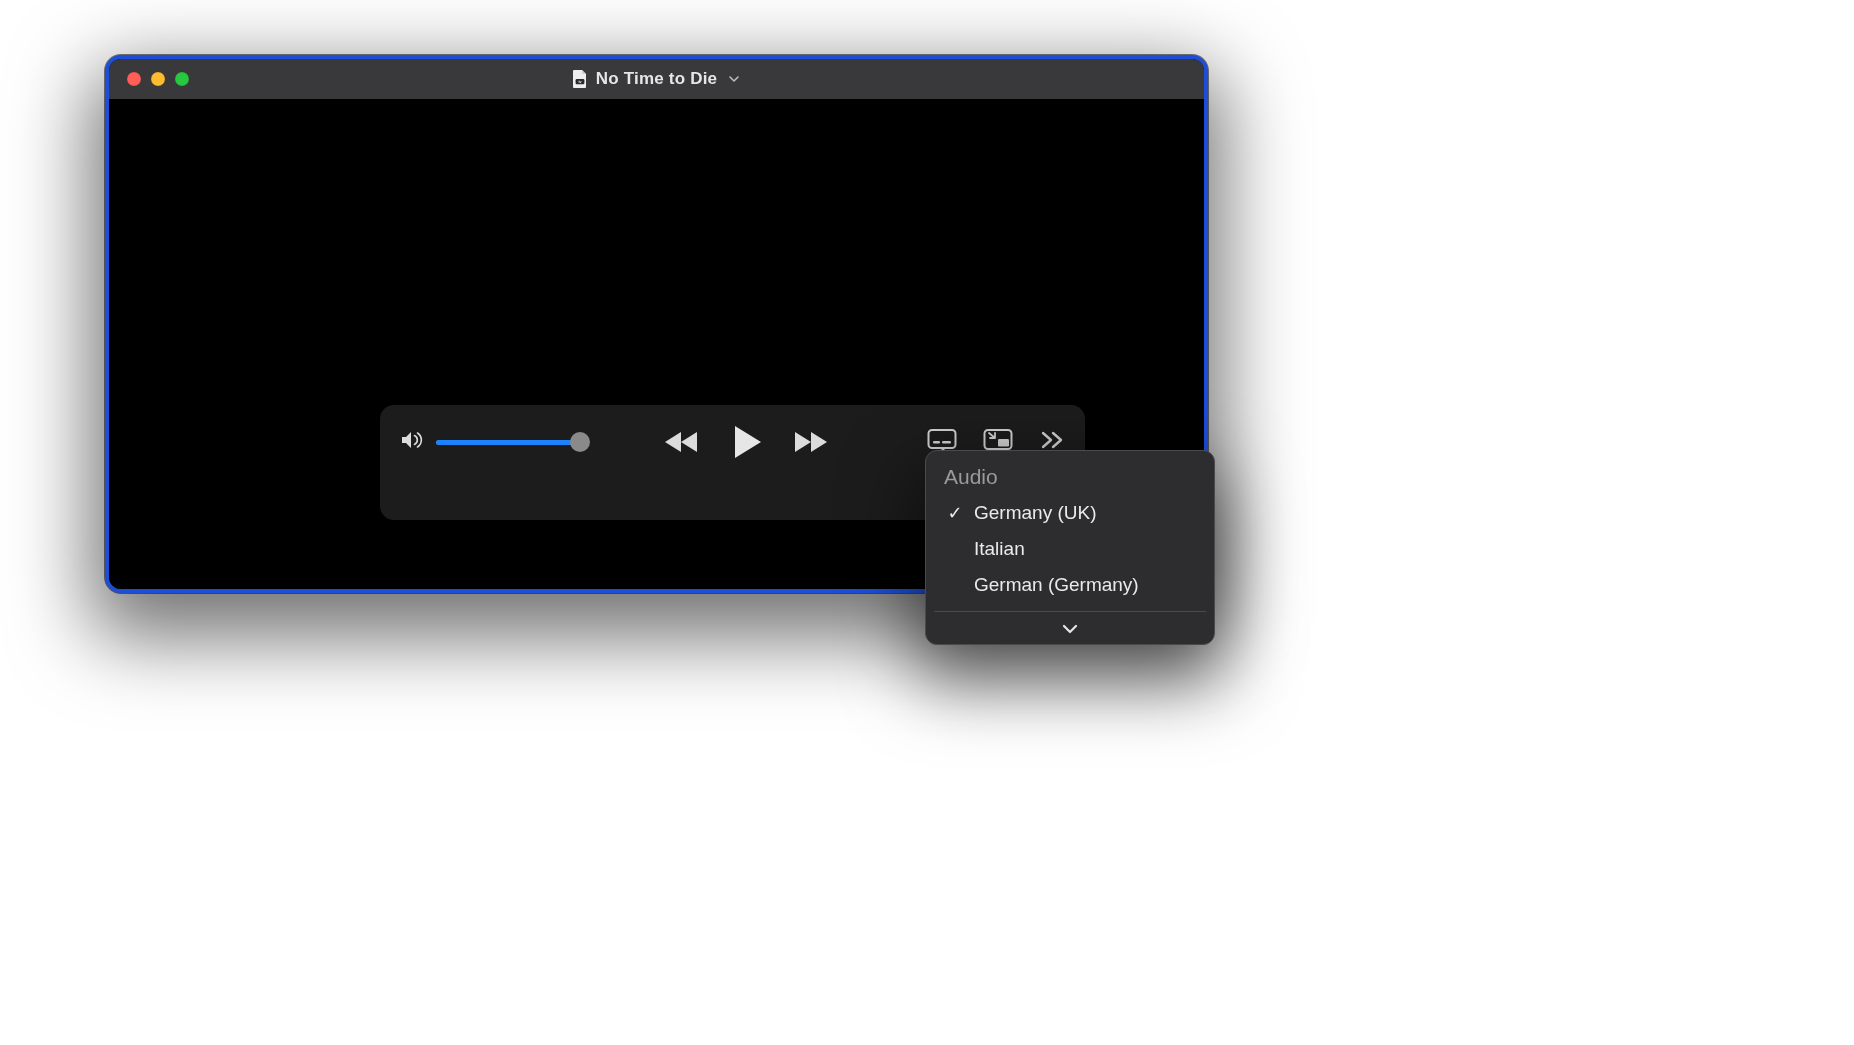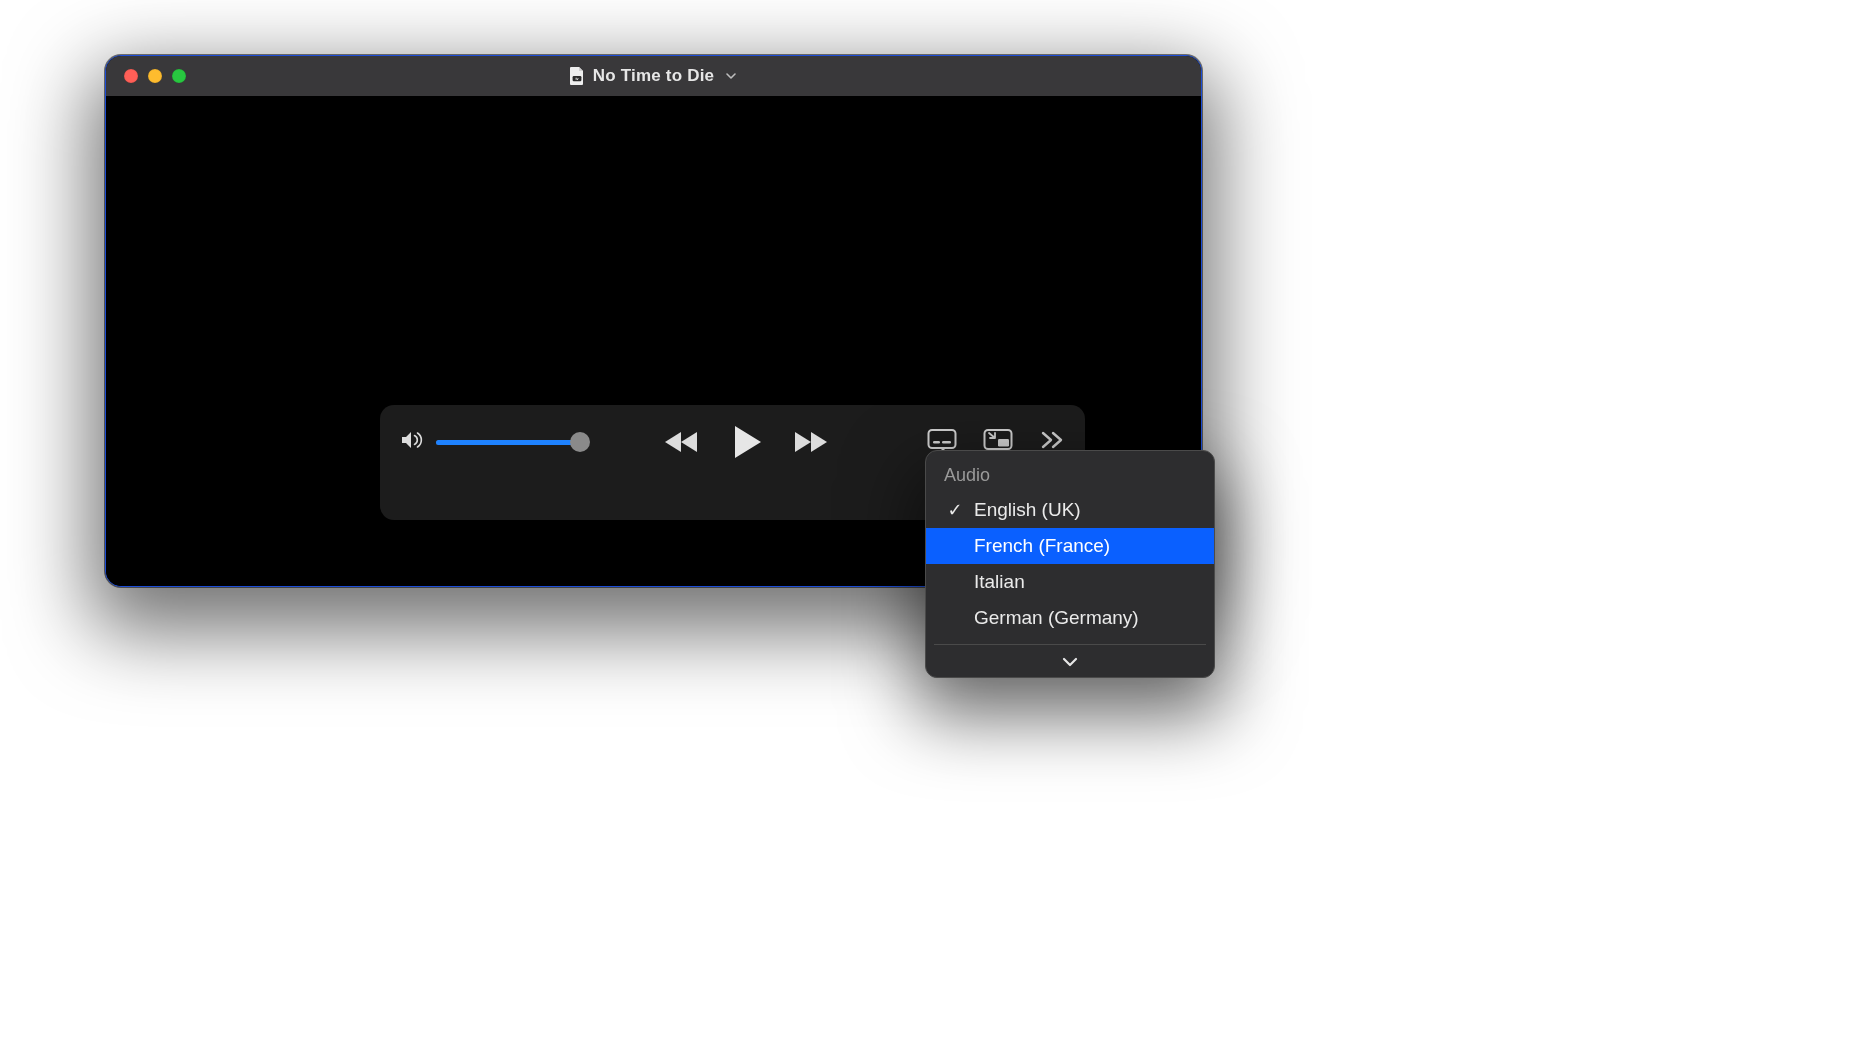--- a/index.html
+++ b/index.html
@@ -21,21 +21,21 @@
 
   
   .app-window {
     position: absolute;
     left: 105px;
     top: 55px;
     width: 1095px;
     height: 530px;
     background: #000000;
     border-radius: 16px;
-    border: 1px solid #1d4ed8;
+    border: 4px solid #1d4ed8;
     box-shadow: 0 30px 80px 15px rgba(0,0,0,0.55), 0 0 0 1px rgba(0,0,0,0.5);
     overflow: hidden;
   }
 
   .title-bar {
     height: 40px;
     background: #39383a;
     display: flex;
     align-items: center;
     position: relative;
@@ -221,21 +221,21 @@
     width: 290px;
     background: #2d2d2f;
     border-radius: 12px;
     border: 1px solid #4a4a4a;
     box-shadow: 0 30px 70px 10px rgba(0,0,0,0.55);
     padding: 10px 0 0 0;
     color: #ddd;
     box-sizing: border-box;
   }
   .popover .section-label {
-    font-size: 18px;
+    font-size: 21px;
     color: #9a9a9a;
     padding: 4px 18px 6px 18px;
   }
   .menu-item {
     display: flex;
     align-items: center;
     height: 36px;
     font-size: 19px;
     color: #eaeaea;
     padding-left: 18px;
@@ -364,25 +364,21 @@
 
     </div>
 
   </div>
 
   <div class="popover">
     <div class="section-label">Audio</div>
 
     <div class="menu-item">
       <span class="check">✓</span>
-      <span>English (UK)</span>
-    </div>
-    <div class="menu-item highlight">
-      <span class="check"></span>
-      <span>French (France)</span>
+      <span>Germany (UK)</span>
     </div>
     <div class="menu-item">
       <span class="check"></span>
       <span>Italian</span>
     </div>
     <div class="menu-item">
       <span class="check"></span>
       <span>German (Germany)</span>
     </div>
 

